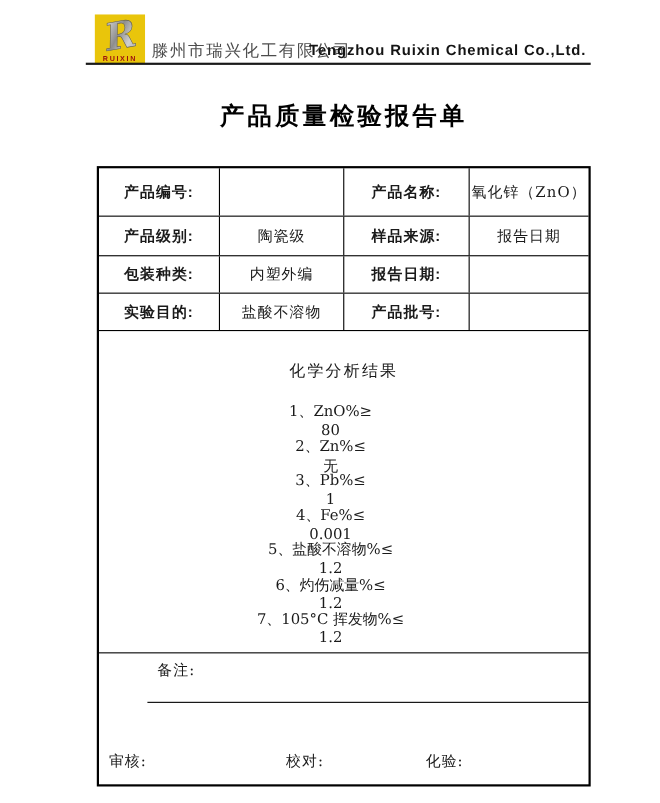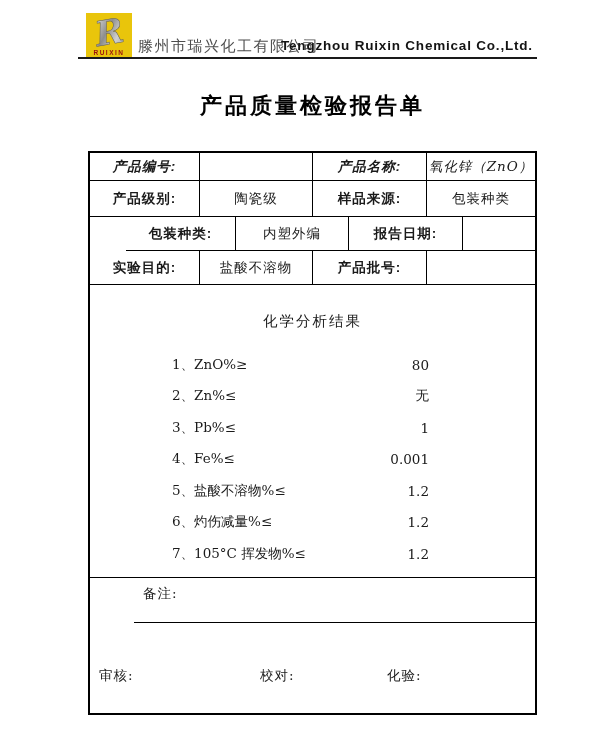--- a/index.html
+++ b/index.html
@@ -32,23 +32,23 @@
 
   
   .report-table {
     position:absolute; left:88px; top:151px; width:449px; height:564px;
     border:2px solid #000;
   }
   .irow {
     display:grid; grid-template-columns:110px 113px 114px 1fr;
     border-bottom:1.5px solid #000;
   }
-  .irow.r1 { height:28px;font-style:italic; }
+  .irow.r1 { height:44px; }
   .irow.r2 { height:36px; }
-  .irow.r3 { height:34px;margin-left:36px; }
+  .irow.r3 { height:34px; }
   .irow.r4 { height:34px; }
   .cell {
     display:flex; align-items:center; justify-content:center;
     border-right:1.5px solid #000; overflow:hidden;
   }
   .cell.last { border-right:none; }
   .cell.label {
     font-family:"Liberation Sans", sans-serif; font-weight:bold;
     font-size:13.5px; letter-spacing:1px;
   }
@@ -58,20 +58,21 @@
   .chem-section { height:293px; border-bottom:1.5px solid #000; }
   .chem-title {
     padding-top:27px; text-align:center;
     font-size:14.5px; letter-spacing:2px;
   }
   .chem-items { margin-top:18px; }
   .chem-item {
     display:flex; justify-content:space-between; align-items:center;
     margin-left:82px; width:257px; height:31.5px;
     font-size:13.5px;
+    flex-direction:column;
   }
   .chem-item .ival { text-align:right; }
 
   
   .remarks-row {
     height:45px; border-bottom:1.5px solid #000;
     padding:7px 0 0 9px; font-size:13.5px; letter-spacing:1px;margin-left:44px;
   }
   .sign-row { position:relative; height:80px; font-size:13.5px; }
   .sign-row span { position:absolute; top:44px; letter-spacing:1px; }
@@ -109,21 +110,21 @@
     <div class="cell label">产品编号:</div>
     <div class="cell value"></div>
     <div class="cell label">产品名称:</div>
     <div class="cell value last">氧化锌（ZnO）</div>
   </div>
 
   <div class="irow r2">
     <div class="cell label">产品级别:</div>
     <div class="cell value">陶瓷级</div>
     <div class="cell label">样品来源:</div>
-    <div class="cell value last">包装种类</div>
+    <div class="cell value last">报告日期</div>
   </div>
 
   <div class="irow r3">
     <div class="cell label">包装种类:</div>
     <div class="cell value">内塑外编</div>
     <div class="cell label">报告日期:</div>
     <div class="cell value last"></div>
   </div>
 
   <div class="irow r4">

